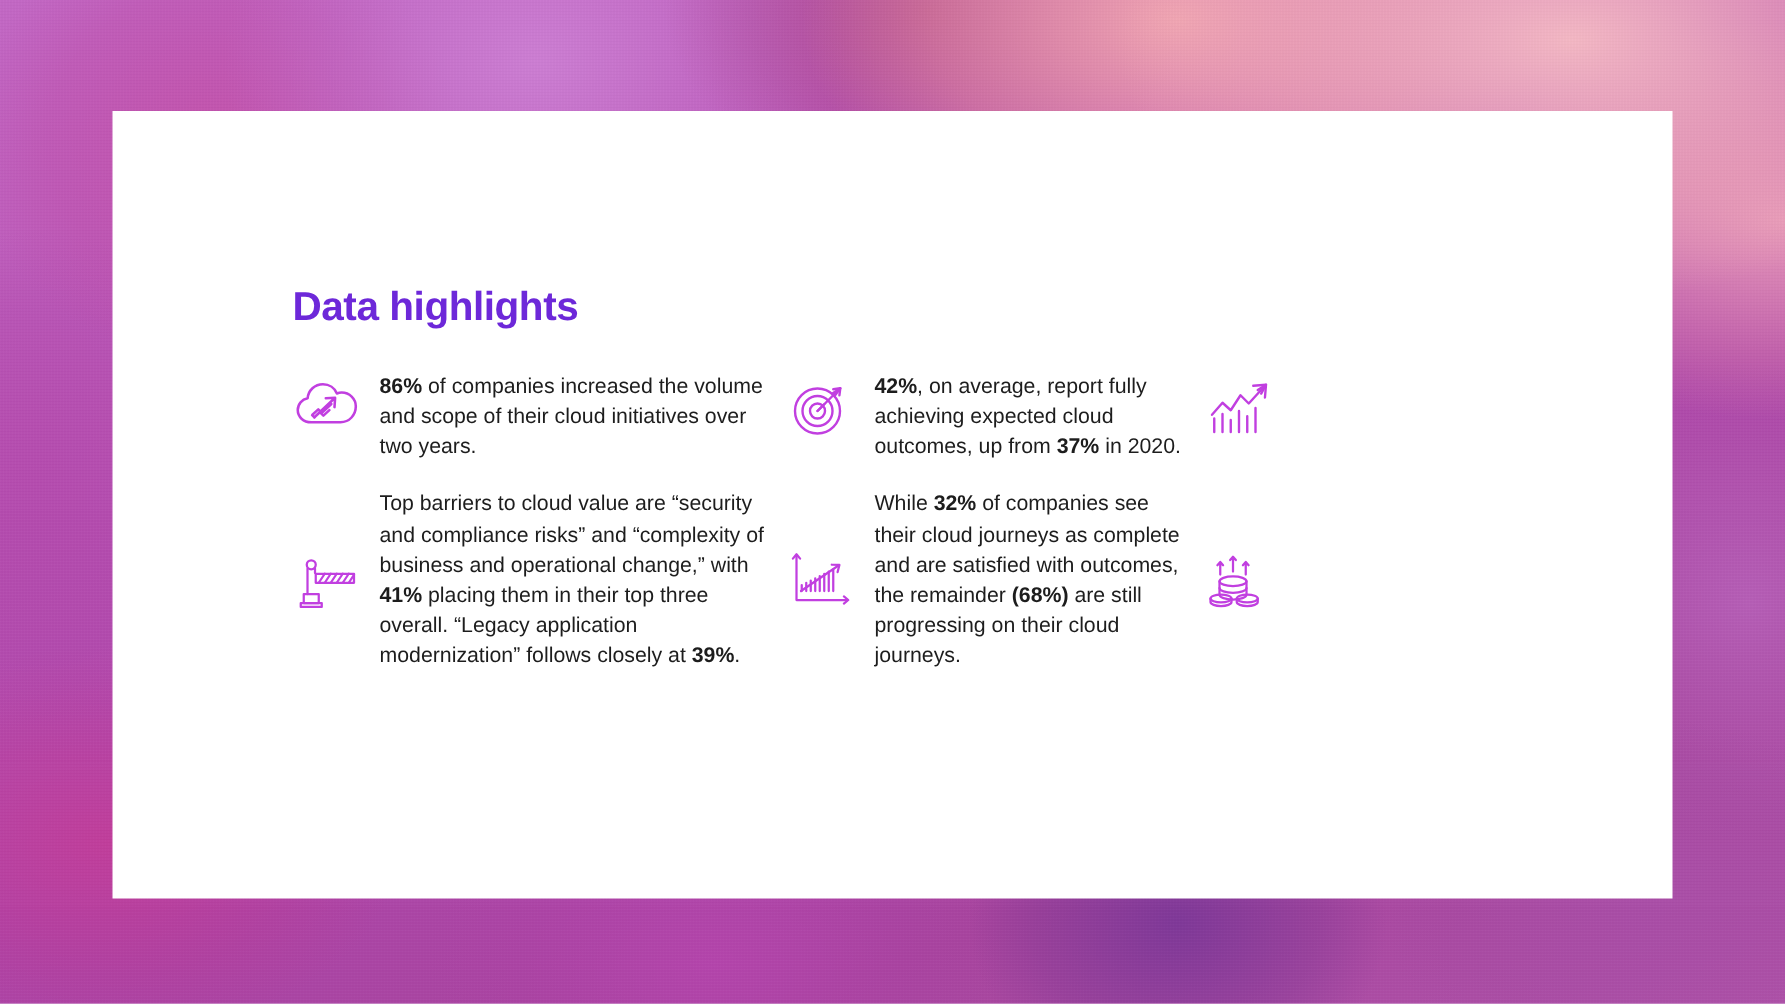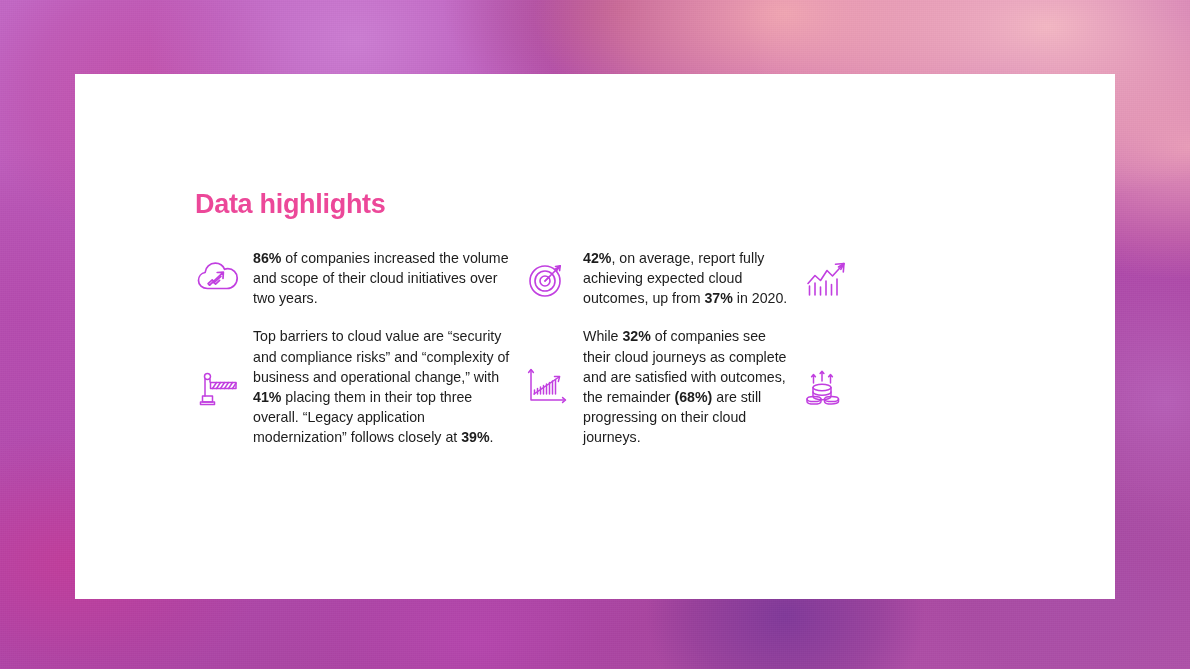--- a/index.html
+++ b/index.html
@@ -58,36 +58,36 @@
   #card-inner {
     position: absolute;
     left: 120px;
     top: 116px;
     right: 30px;
   }
 
   #page-title {
     font-size: 27px;
     font-weight: bold;
-    color: #ec4899;
+    color: #6d28d9;
     letter-spacing: -0.3px;
     margin: 0 0 28px 0;
     line-height: 1.1;
   }
 
   .hl-grid {
     display: grid;
     grid-template-columns: 330px 280px 240px;
     column-gap: 0px;
     row-gap: 18px;
   }
 
   .hl-item {
     display: flex;
-    align-items: center;
+    align-items: flex-start;
     gap: 12px;
   }
   .hl-icon {
     flex: 0 0 auto;
     width: 46px;
     height: 44px;
     margin-top: 2px;
   }
   .hl-icon svg { display: block; width: 46px; height: 44px; }
 

